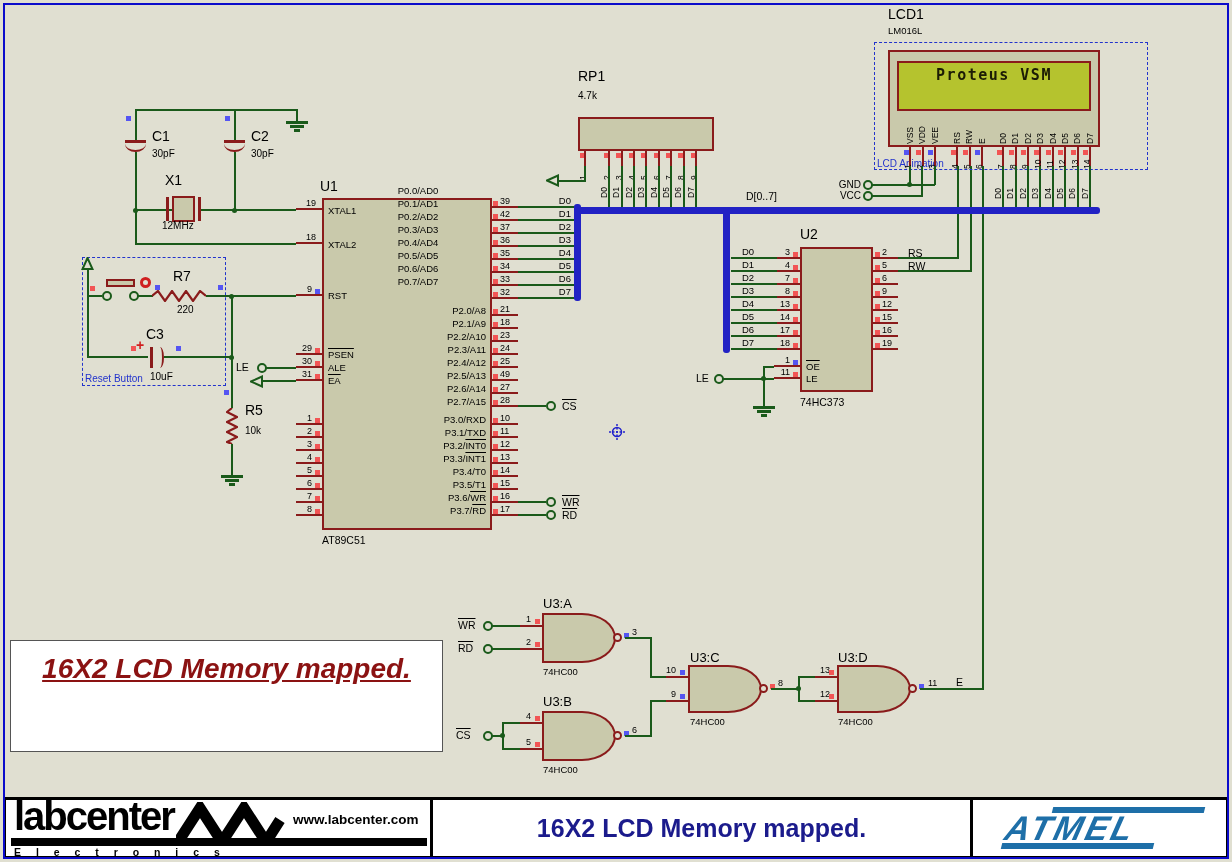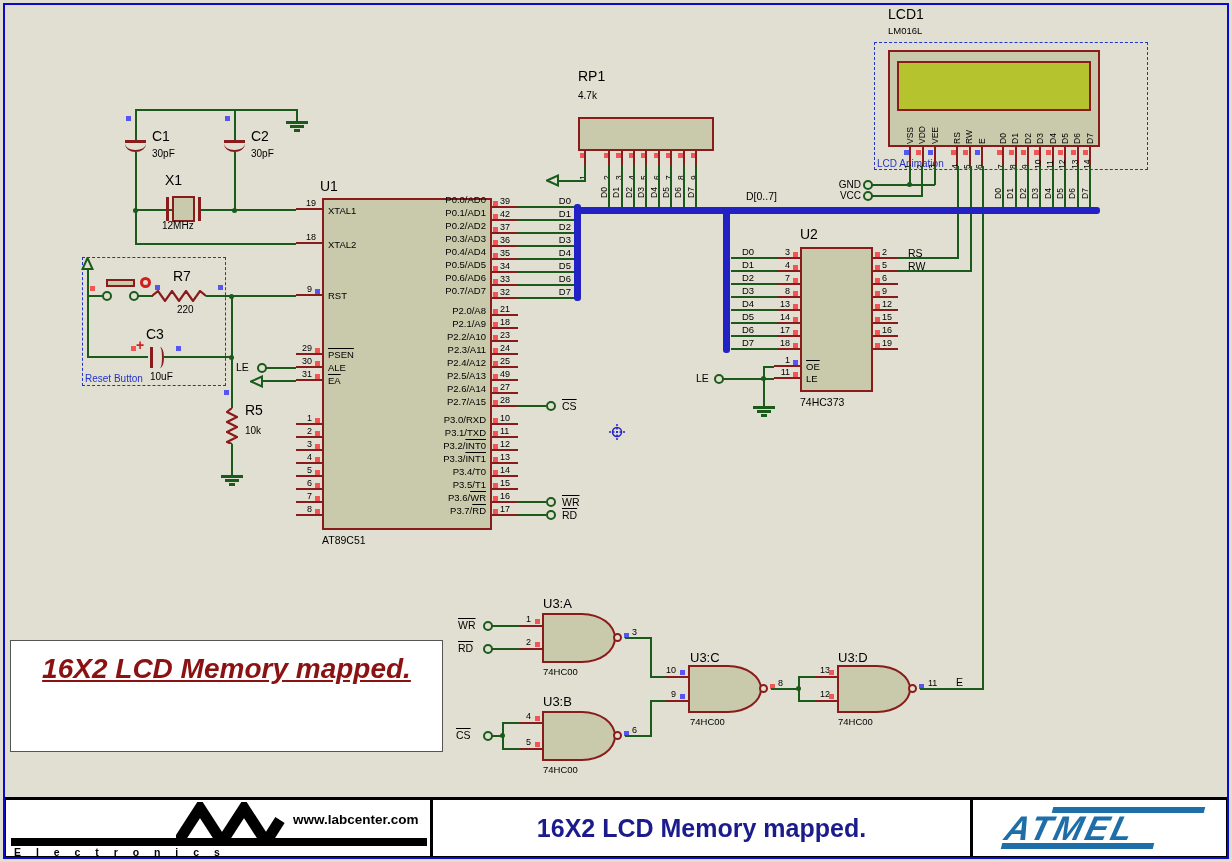--- a/index.html
+++ b/index.html
@@ -268,21 +268,21 @@
       <div class="prow"></div>
       <div class="prow"></div>
       <div class="prow"></div>
       <div class="prow"></div>
       <div class="prow"></div>
       <div class="prow"></div>
       <div class="prow"></div>
       <div class="prow"></div>
     </div>
 
-  <div class="pincol names" style="left:350px;top:193px;width:136px;text-align:right">
+  <div class="pincol names" style="left:350px;top:184px;width:136px;text-align:center">
       <div class="prow"><span>P0.0/AD0</span><span class="ov"></span></div>
       <div class="prow"><span>P0.1/AD1</span><span class="ov"></span></div>
       <div class="prow"><span>P0.2/AD2</span><span class="ov"></span></div>
       <div class="prow"><span>P0.3/AD3</span><span class="ov"></span></div>
       <div class="prow"><span>P0.4/AD4</span><span class="ov"></span></div>
       <div class="prow"><span>P0.5/AD5</span><span class="ov"></span></div>
       <div class="prow"><span>P0.6/AD6</span><span class="ov"></span></div>
       <div class="prow"><span>P0.7/AD7</span><span class="ov"></span></div>
     </div>
   <div class="pincol names" style="left:350px;top:304px;width:136px;text-align:right">
@@ -742,20 +742,21 @@
   <div class="lbl" style="left:908px;top:260px;font-size:10.5px">RW</div>
   <div class="wv" style="left:957px;top:166px;height:93px"></div>
   <div class="wv" style="left:970px;top:166px;height:106px"></div>
 
   <div class="ref" style="left:888px;top:6px">LCD1</div>
   <div class="val" style="left:888px;top:25px;font-size:9.5px">LM016L</div>
   <div class="dashbox" style="left:874px;top:42px;width:274px;height:128px"></div>
   <div class="bluelbl" style="left:877px;top:158px">LCD Animation</div>
   <div class="icbox" style="left:888px;top:50px;width:212px;height:97px;border-width:2.5px"></div>
   <div class="screen" style="left:897px;top:61px;width:194px;height:50px">
+    <div>Proteus VSM</div>
   </div>
 
   <div style="position:absolute;left:904px;top:113px;display:flex">
       <div class="lcdcol" style="height:31px">
         <span class="vtext" style="position:absolute;left:1px;top:0;height:31px">VSS</span>
       </div>
       <div class="lcdcol" style="height:31px">
         <span class="vtext" style="position:absolute;left:1px;top:0;height:31px">VDD</span>
       </div>
       <div class="lcdcol" style="height:31px">
@@ -1012,20 +1013,21 @@
   <div class="bus" style="left:574px;top:207px;width:526px;height:7px"></div>
   <div class="bus" style="left:574px;top:204px;width:7px;height:97px"></div>
   <div class="bus" style="left:723px;top:207px;width:7px;height:146px"></div>
 
   <div class="titlebox">
     <h1>16X2 LCD Memory mapped.</h1>
   </div>
 
   <div class="footer">
     <div style="position:absolute;left:0;top:0;width:427px;height:56px">
+      <div class="lc-name">labcenter</div>
       <svg style="position:absolute;left:170px;top:2px" width="118" height="44">
         <polyline points="2,40 24,6 46,40 68,6 90,40 104,18" fill="none" stroke="#000" stroke-width="11"></polyline>
       </svg>
       <div class="lc-url">www.labcenter.com</div>
       <div class="lc-bar"></div>
       <div class="lc-sub">E l e c t r o n i c s</div>
     </div>
     <div class="fdiv" style="left:424px"></div>
     <div class="ctitle">16X2 LCD Memory mapped.</div>
     <div class="fdiv" style="left:964px"></div>

